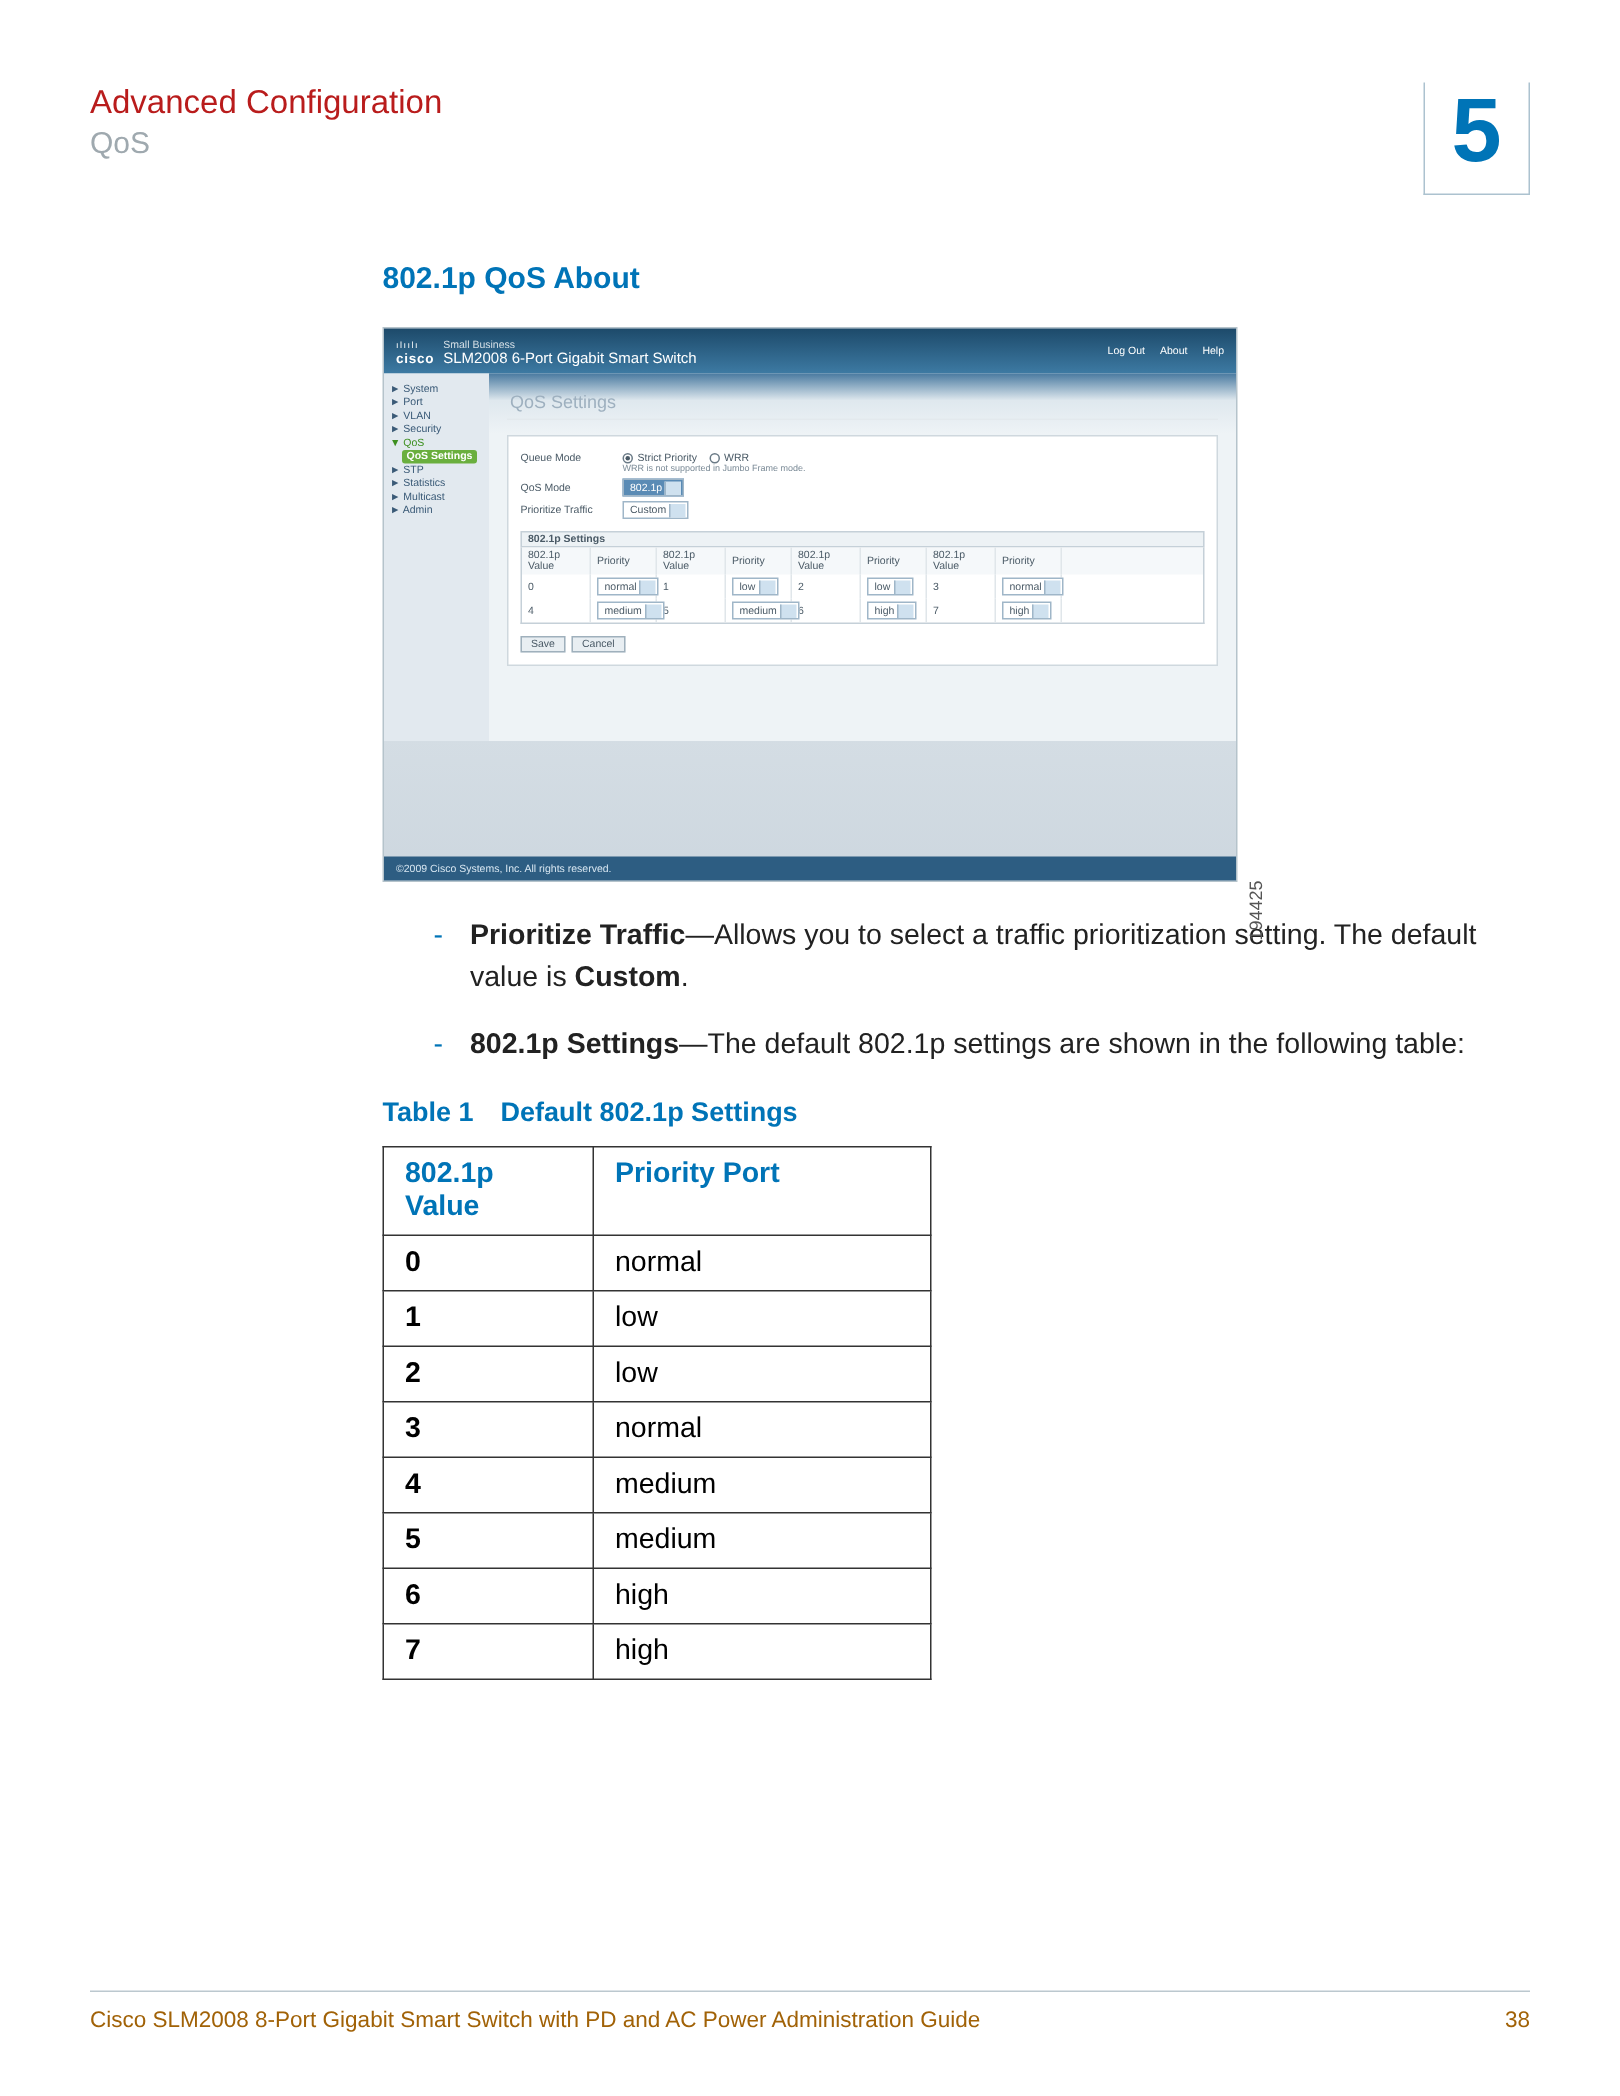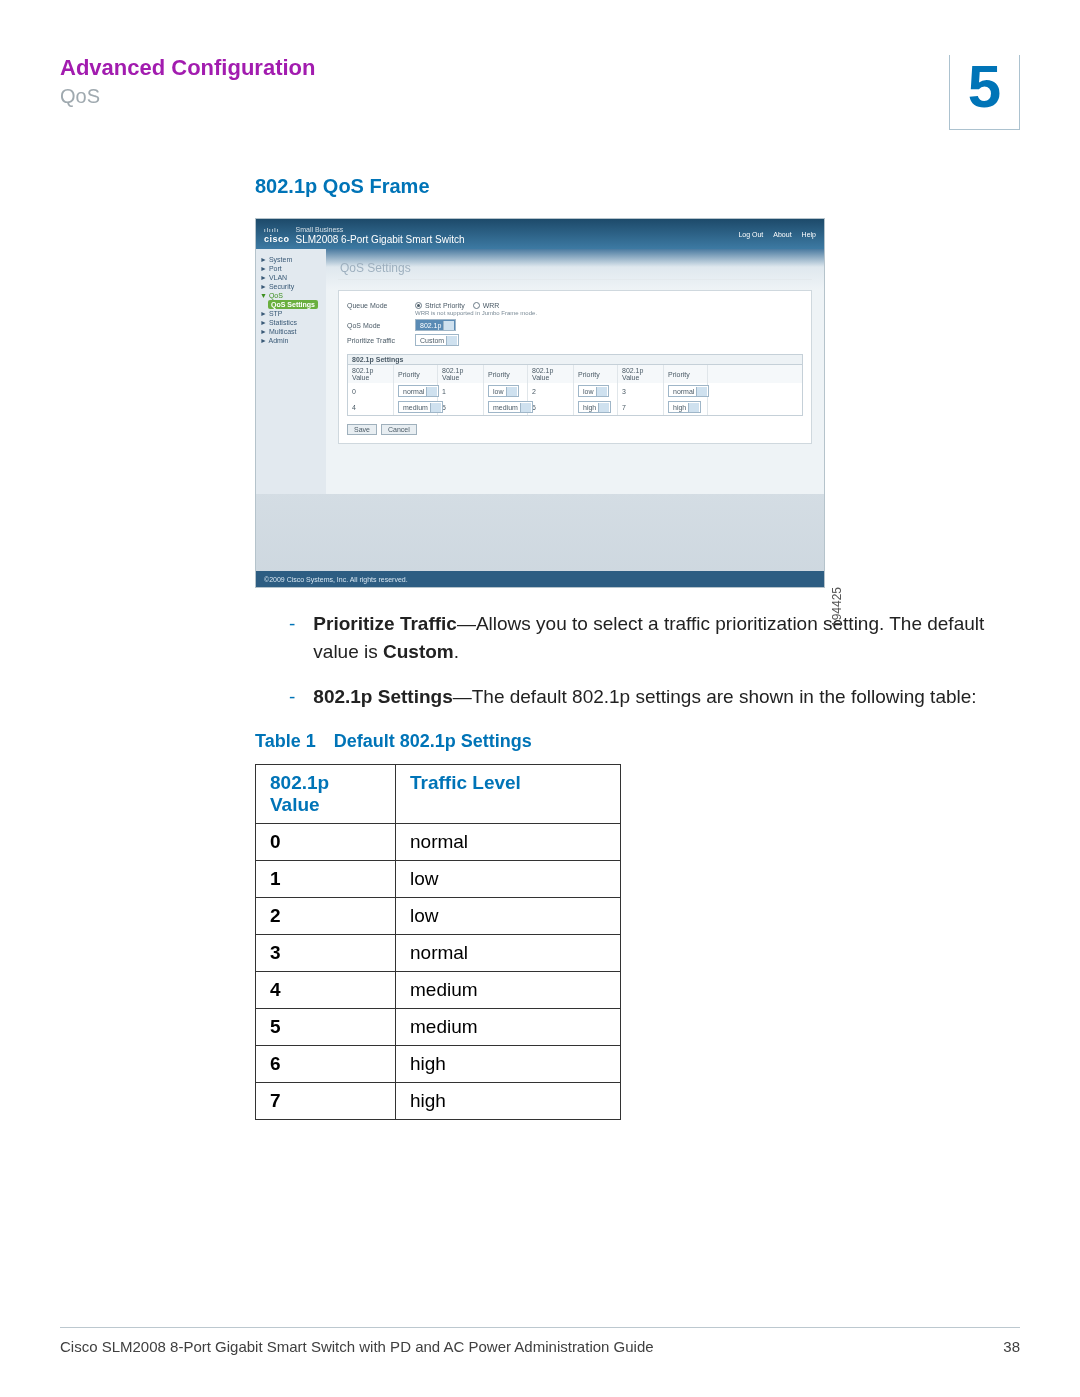--- a/index.html
+++ b/index.html
@@ -1,20 +1,20 @@
 <!DOCTYPE html>
 <html><head>
 <meta charset="utf-8">
 <style>
   * { box-sizing: border-box; margin: 0; padding: 0; }
   html, body { width: 1080px; background: #fff; font-family: Arial, Helvetica, sans-serif; }
   .page { width: 1080px; height: 1397px; position: relative; padding: 55px 60px 0 60px; }
   .hdr { display: flex; justify-content: space-between; align-items: flex-start; }
   .hdr-left { }
-  .hdr-title { color: #a21caf; font-weight: bold; font-size: 22px; }
+  .hdr-title { color: #b91c1c; font-weight: normal; font-size: 22px; }
   .hdr-sub { color: #9fa9af; font-size: 20px; margin-top: 4px; }
   .hdr-right { border: 1px solid #acc2cf; border-top: none; padding: 2px 18px 12px 18px; }
   .chap-num { color: #0074b7; font-size: 60px; font-weight: bold; line-height: 1; }
   .content { margin-left: 195px; margin-top: 45px; }
   .h2 { color: #0074b7; font-weight: bold; font-size: 20px; margin-bottom: 20px; }
   .screenshot { position: relative; width: 570px; height: 370px; border: 1px solid #b5c3cb; background: linear-gradient(#e8eef2,#cdd7df); font-size: 8px; color: #4a5a66; }
   .fig-id { position: absolute; right: -20px; bottom: 0; transform: rotate(-90deg); transform-origin: right bottom; font-size: 12px; color: #555; }
   .ss-topbar { height: 30px; background: linear-gradient(#1d4a6a,#3d7aa3); color: #fff; display: flex; align-items: center; padding: 14px 8px; justify-content: space-between; font-size: 9px; }
   .ss-brand { display: flex; align-items: baseline; gap: 6px; }
   .ss-brand .cisco { font-weight: bold; letter-spacing: 0.5px; }
@@ -52,38 +52,38 @@
   .bullet { display: flex; gap: 18px; margin: 0 0 18px 34px; }
   .bullet .dash { color: #0074b7; }
   .bullet .txt b { font-weight: bold; }
   .tbl-caption { margin-top: 20px; color: #0074b7; font-weight: bold; font-size: 18px; }
   .tbl-caption .lbl { margin-right: 18px; }
   table.datatbl { border-collapse: collapse; margin-top: 12px; font-size: 19px; }
   table.datatbl th, table.datatbl td { border: 1px solid #333; padding: 7px 14px; text-align: left; vertical-align: top; }
   table.datatbl th { color: #0074b7; font-weight: bold; }
   table.datatbl td.val { font-weight: bold; width: 140px; }
   table.datatbl td.pri { width: 225px; }
-  .footer { position: absolute; left: 60px; right: 60px; bottom: 42px; border-top: 1px solid #bcc8cf; padding-top: 10px; display: flex; justify-content: space-between; color: #404040; font-size: 15px; gap: 48px; }
+  .footer { position: absolute; left: 60px; right: 60px; bottom: 42px; border-top: 1px solid #bcc8cf; padding-top: 10px; display: flex; justify-content: space-between; color: #a16207; font-size: 15px; gap: 48px; }
 </style>
 </head>
 <body>
 
 <div class="page">
   <div class="hdr">
     <div class="hdr-left">
       <div class="hdr-title">Advanced Configuration</div>
       <div class="hdr-sub">QoS</div>
     </div>
     <div class="hdr-right">
       <div class="chap-num">5</div>
     </div>
   </div>
 
   <div class="content">
-    <div class="h2">802.1p QoS Frame</div>
+    <div class="h2">802.1p QoS About</div>
 
     <div class="screenshot">
       <div class="ss-topbar">
         <div class="ss-brand">
           <span>
             <span style="font-size:6px;letter-spacing:1px;">ılıılı</span><br>
             <span class="cisco">cisco</span>
           </span>
           <span>
             <span class="sb">Small Business</span><br>
@@ -207,21 +207,21 @@
       </div>
     </div>
 
     <div class="tbl-caption">
       <span class="lbl">Table 1</span><span>Default 802.1p Settings</span>
     </div>
     <table class="datatbl">
       <tbody>
           <tr>
         <th>802.1p Value</th>
-        <th>Traffic Level</th>
+        <th>Priority Port</th>
       </tr>
       <tr>
             <td class="val">0</td>
             <td class="pri">normal</td>
           </tr>
       <tr>
             <td class="val">1</td>
             <td class="pri">low</td>
           </tr>
       <tr>

